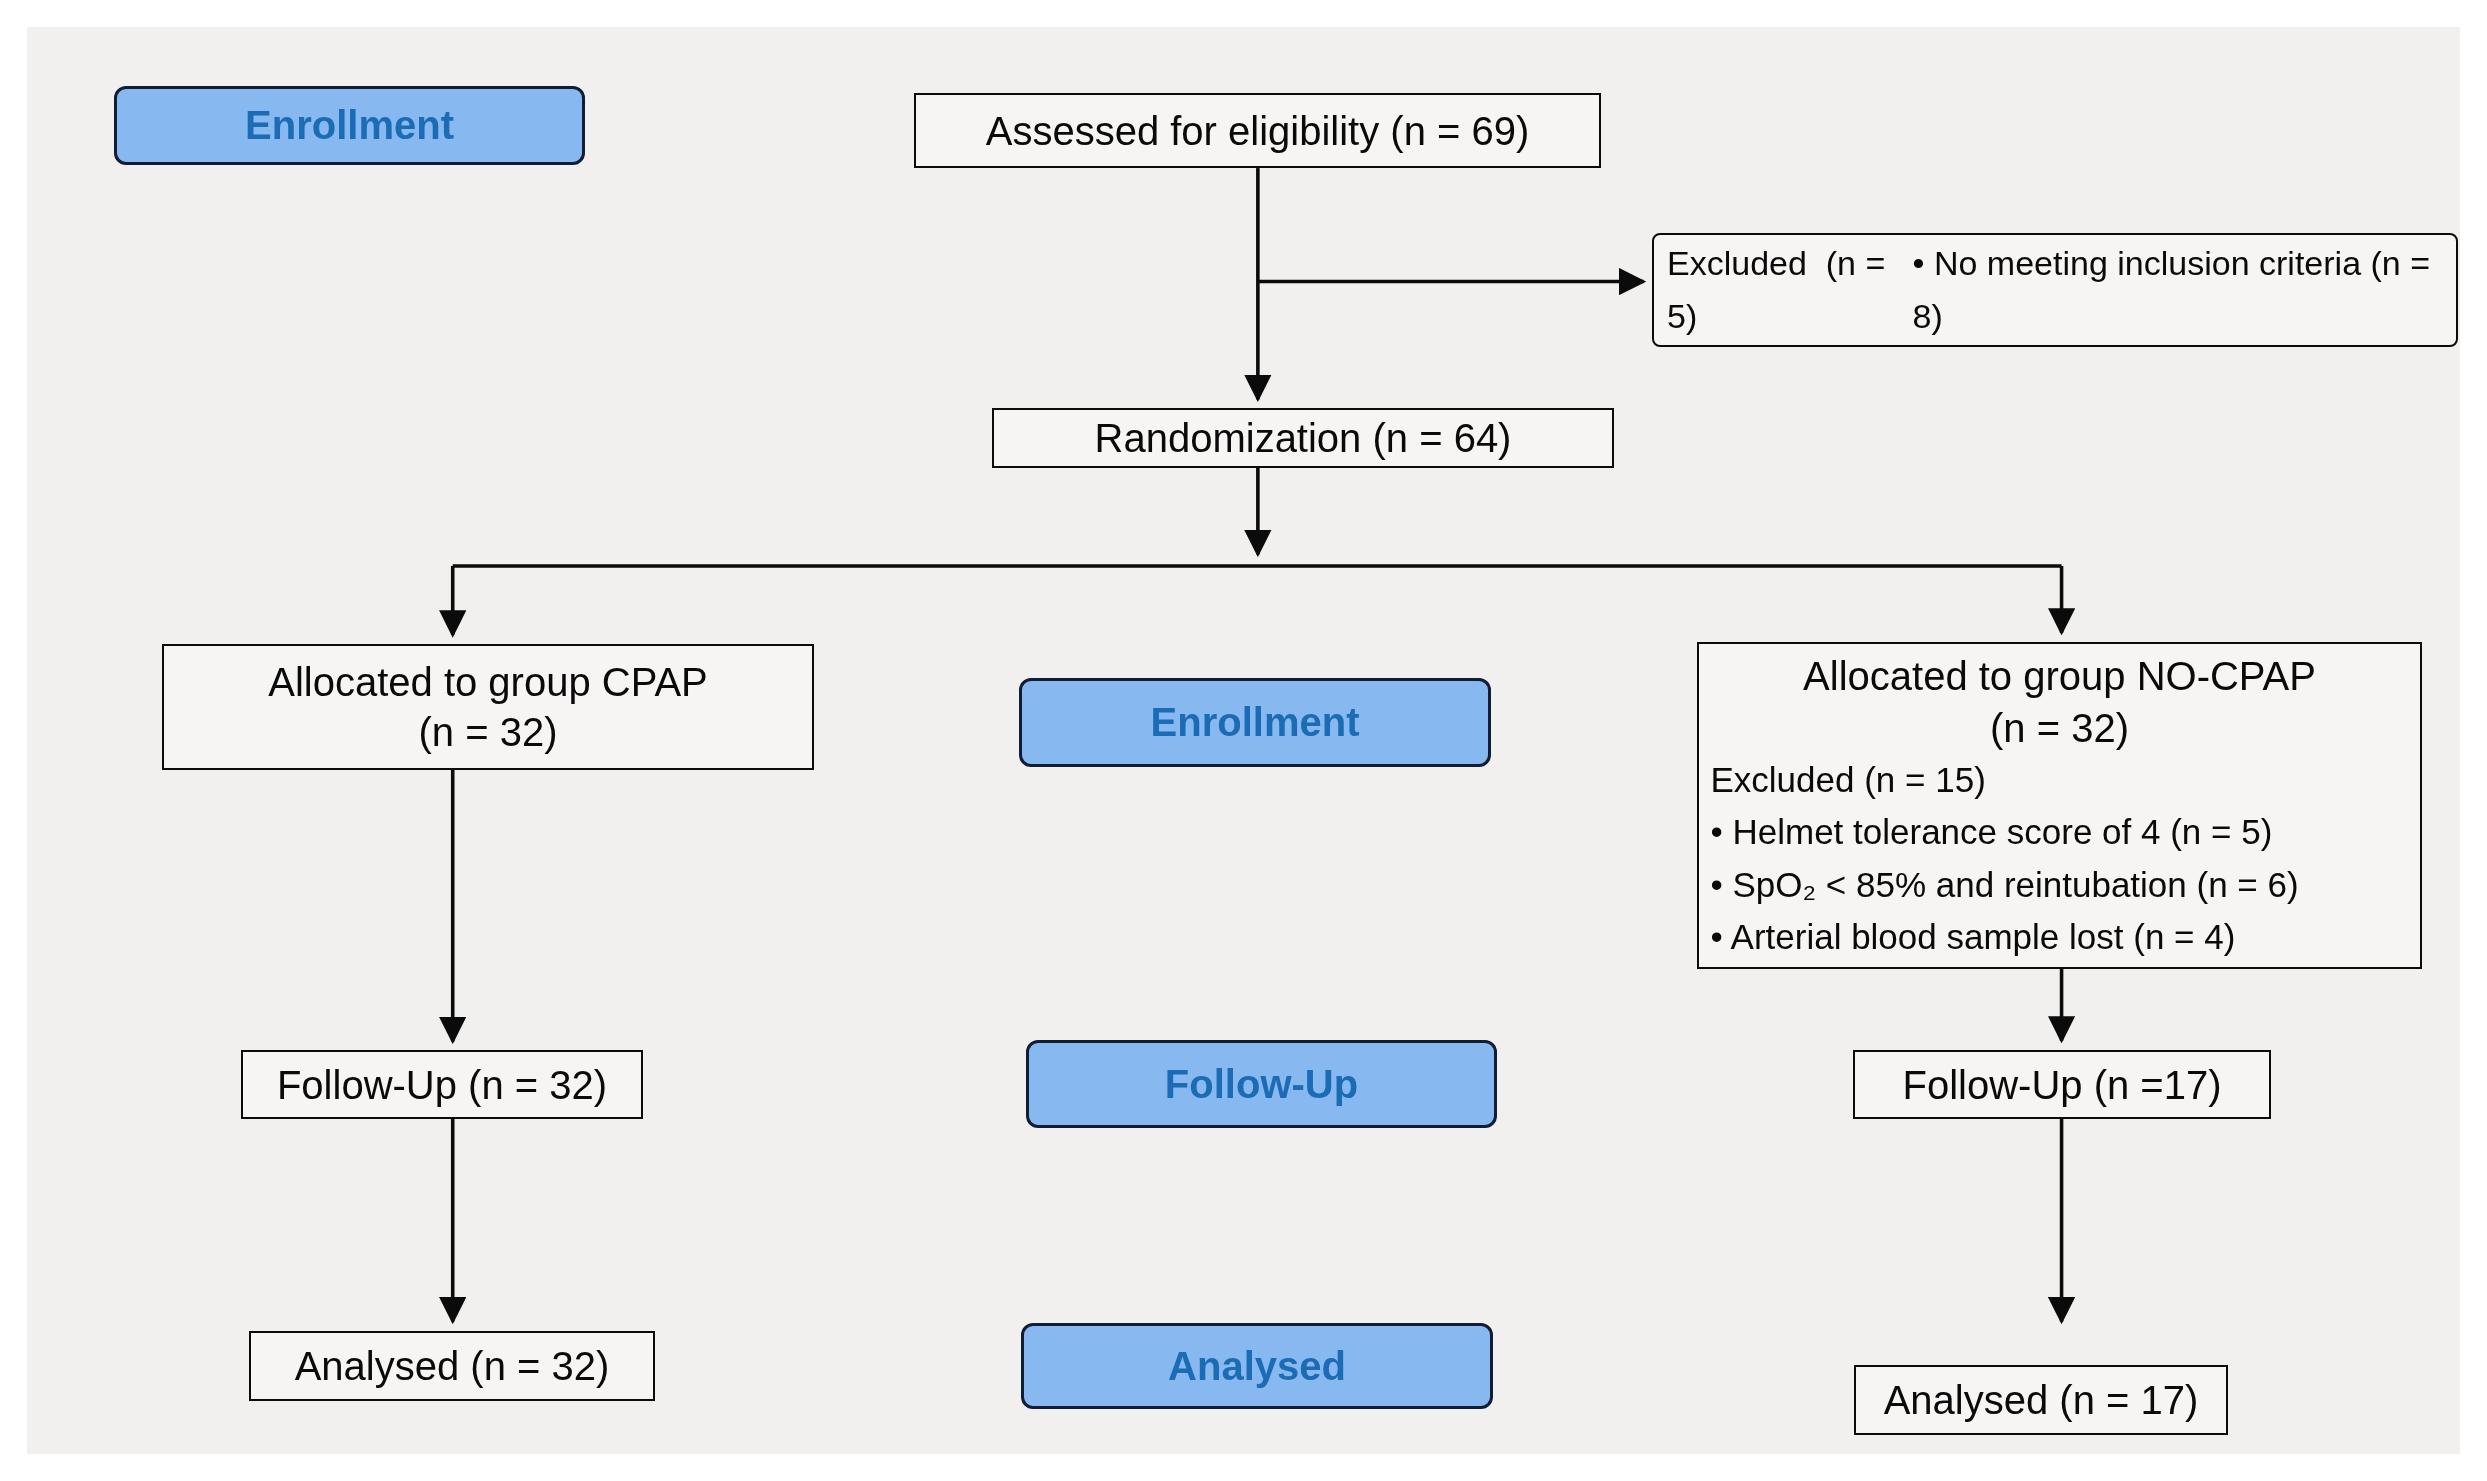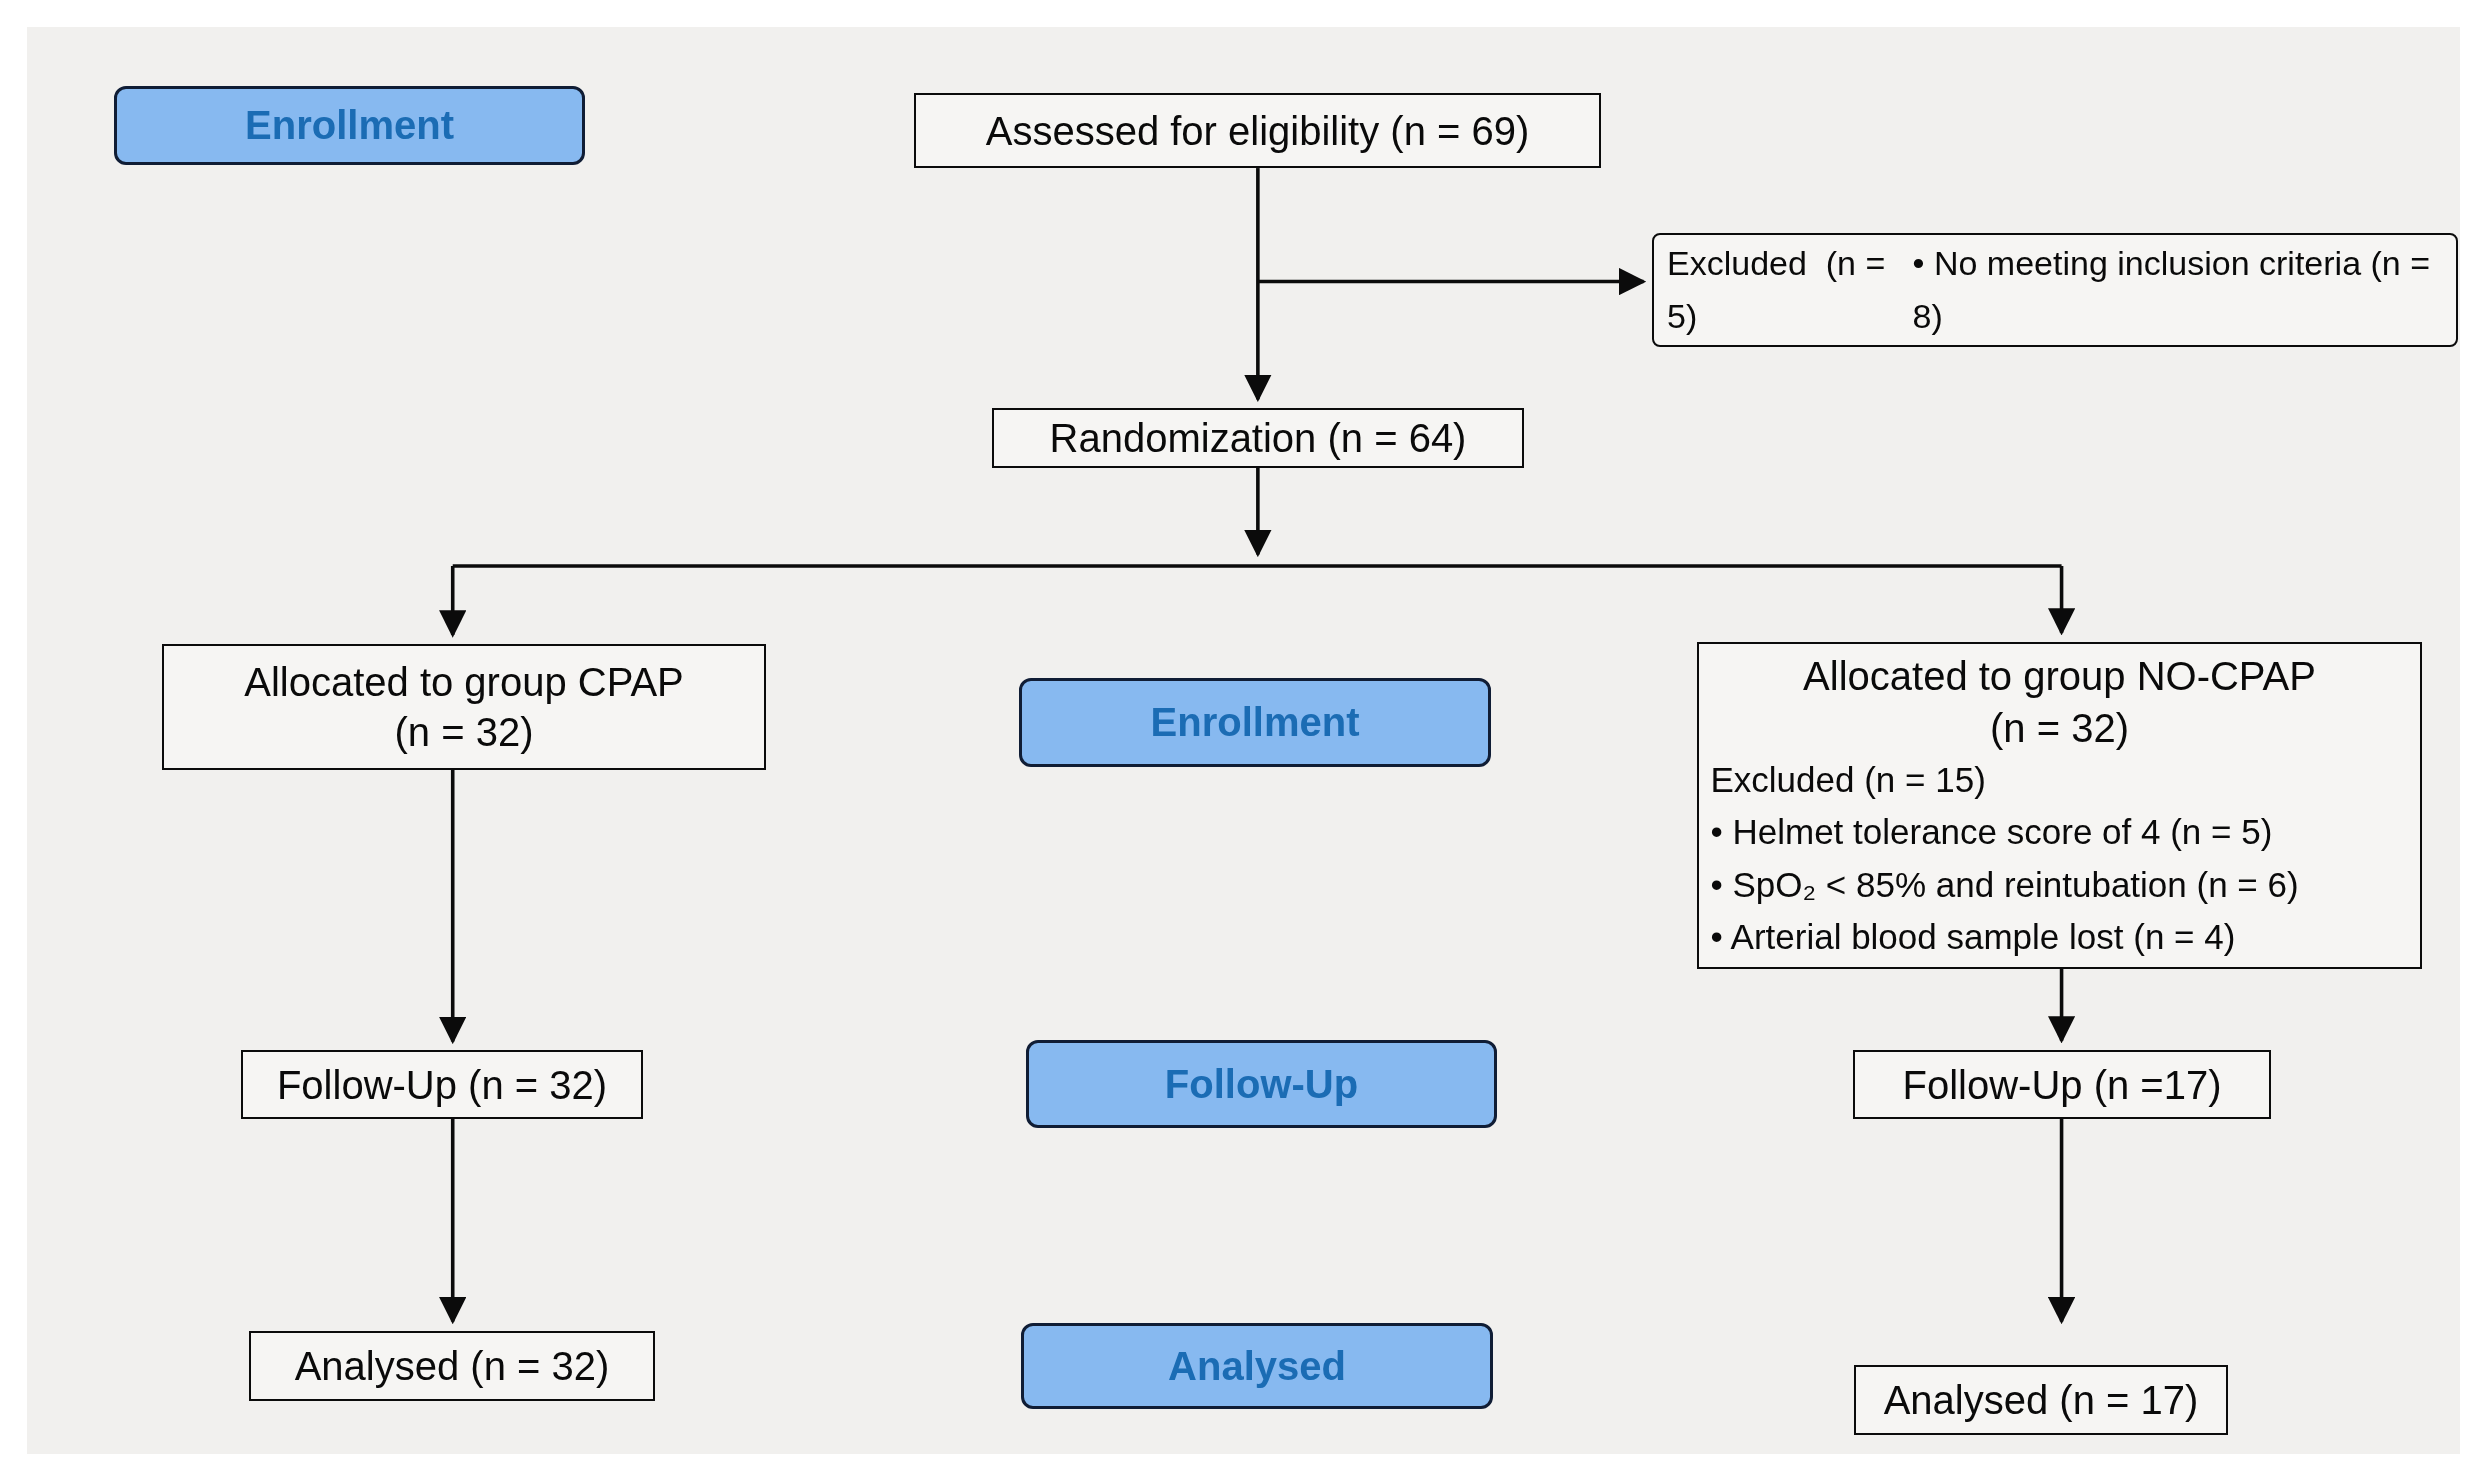--- a/index.html
+++ b/index.html
@@ -141,25 +141,25 @@
 
   <div class="box" style="left:914px; top:93px; width:687px; height:75px;">
     <span>Assessed for eligibility (n = 69)</span>
   </div>
 
   <div class="box detail" style="left:1652px; top:233px; width:806px; height:114px;">
     <span class="line">Excluded  (n = 5)</span>
     <span class="line">• No meeting inclusion criteria (n = 8)</span>
   </div>
 
-  <div class="box" style="left:992px; top:408px; width:532px; height:60px;">
+  <div class="box" style="left:992px; top:408px; width:622px; height:60px;">
     <span>Randomization (n = 64)</span>
   </div>
 
-  <div class="box multiline" style="left:162px; top:644px; width:604px; height:126px;">
+  <div class="box multiline" style="left:162px; top:644px; width:652px; height:126px;">
     <span>Allocated to group CPAP</span>
     <span>(n = 32)</span>
   </div>
 
   <div class="nocpap-box" style="left:1697px; top:642px; width:725px; height:327px;">
     <span class="title-line">Allocated to group NO-CPAP</span>
     <span class="title-line">(n = 32)</span>
     <span class="excl-line">Excluded (n = 15)</span>
     <span class="excl-line">• Helmet tolerance score of 4 (n = 5)</span>
     <span class="excl-line">• SpO₂ &lt; 85% and reintubation (n = 6)</span>

